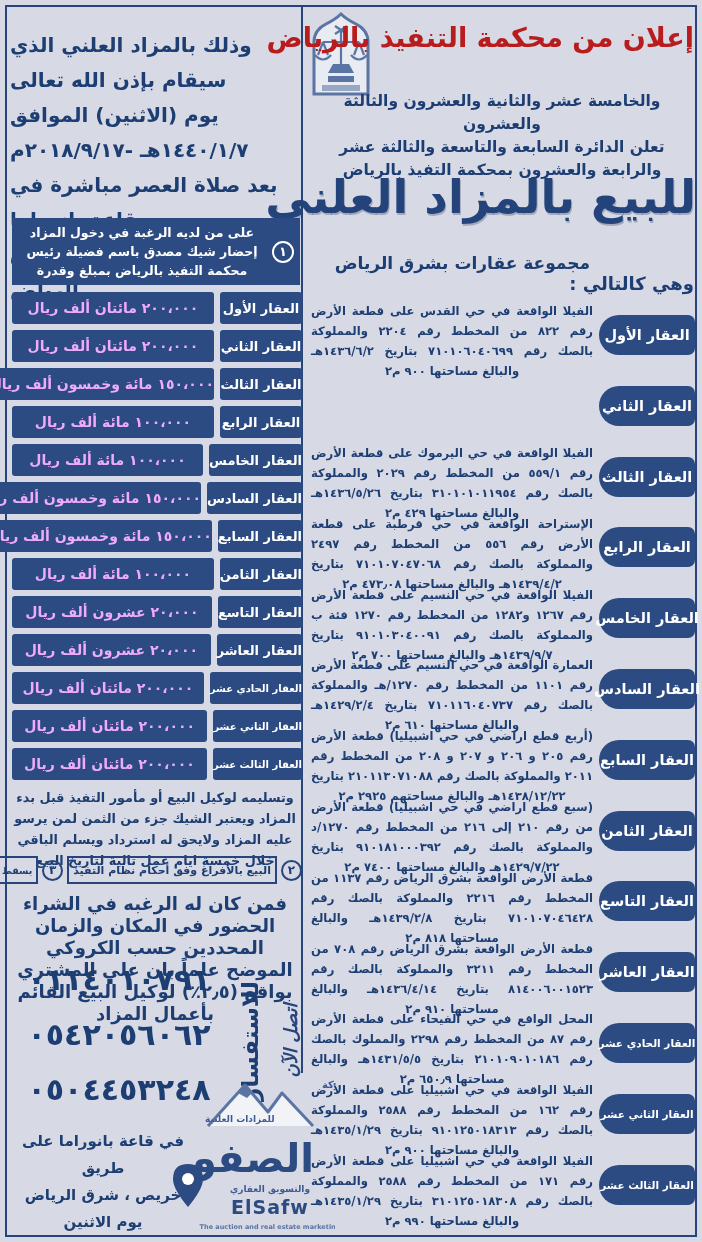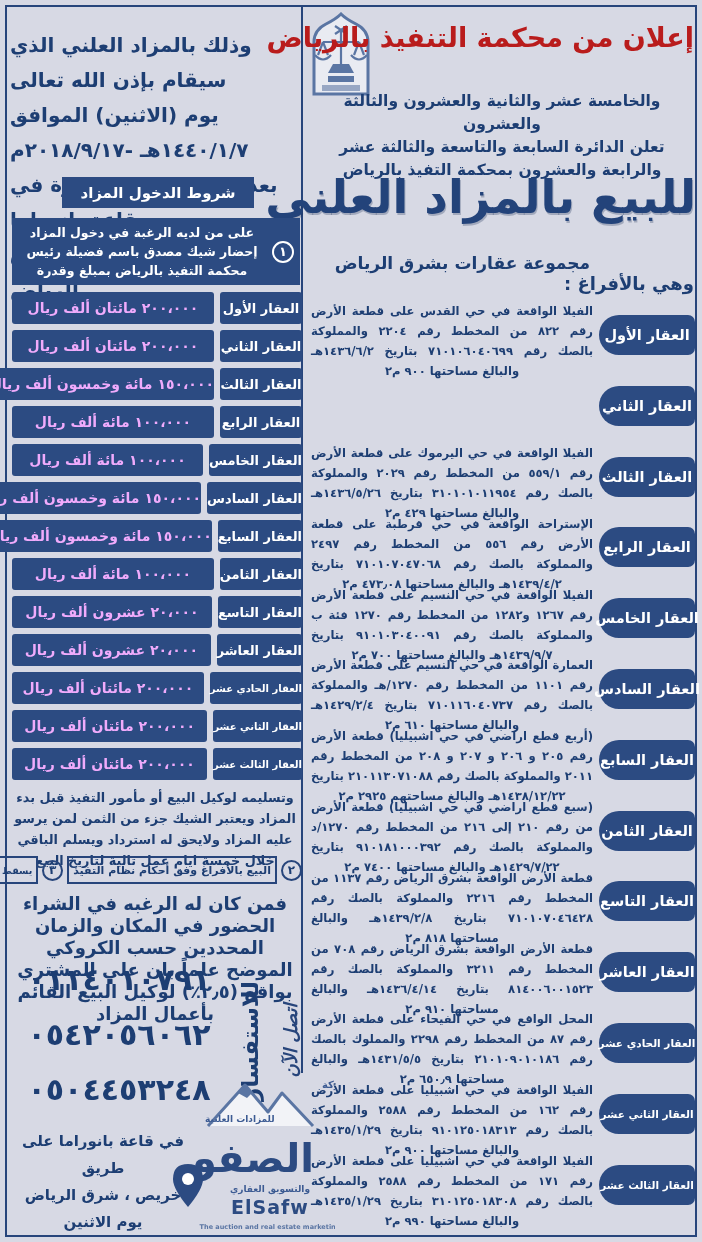--- a/index.html
+++ b/index.html
@@ -143,25 +143,24 @@
 
       <div>وذلك بالمزاد العلني الذي سيقام بإذن الله تعالى</div>
 
       <div>يوم (الاثنين) الموافق ١٤٤٠/١/٧هـ -٢٠١٨/٩/١٧م</div>
 
       <div>بعد صلاة العصر مباشرة في قاعة بانوراما</div>
 
       <div>على طريق خريص-شرق الرياض</div>
 
   </div>
-  <div class="cond-btn">شروط الدخول المزاد</div>
 
   <div class="big-title">للبيع بالمزاد العلني</div>
   <div class="sub-title">مجموعة عقارات بشرق الرياض</div>
-  <div class="follows">وهي بالأفراغ :</div>
+  <div class="follows">وهي كالتالي :</div>
 
   <div class="note1">
     <span class="circ">١</span>
     <span class="txt">على من لديه الرغبة في دخول المزاد إحضار شيك مصدق باسم فضيلة رئيس محكمة التفيذ بالرياض بمبلغ وقدرة</span>
   </div>
 
   <div class="dep-table">
 
       <div class="dep-row">
         <div class="dep-label">العقار الأول</div>

